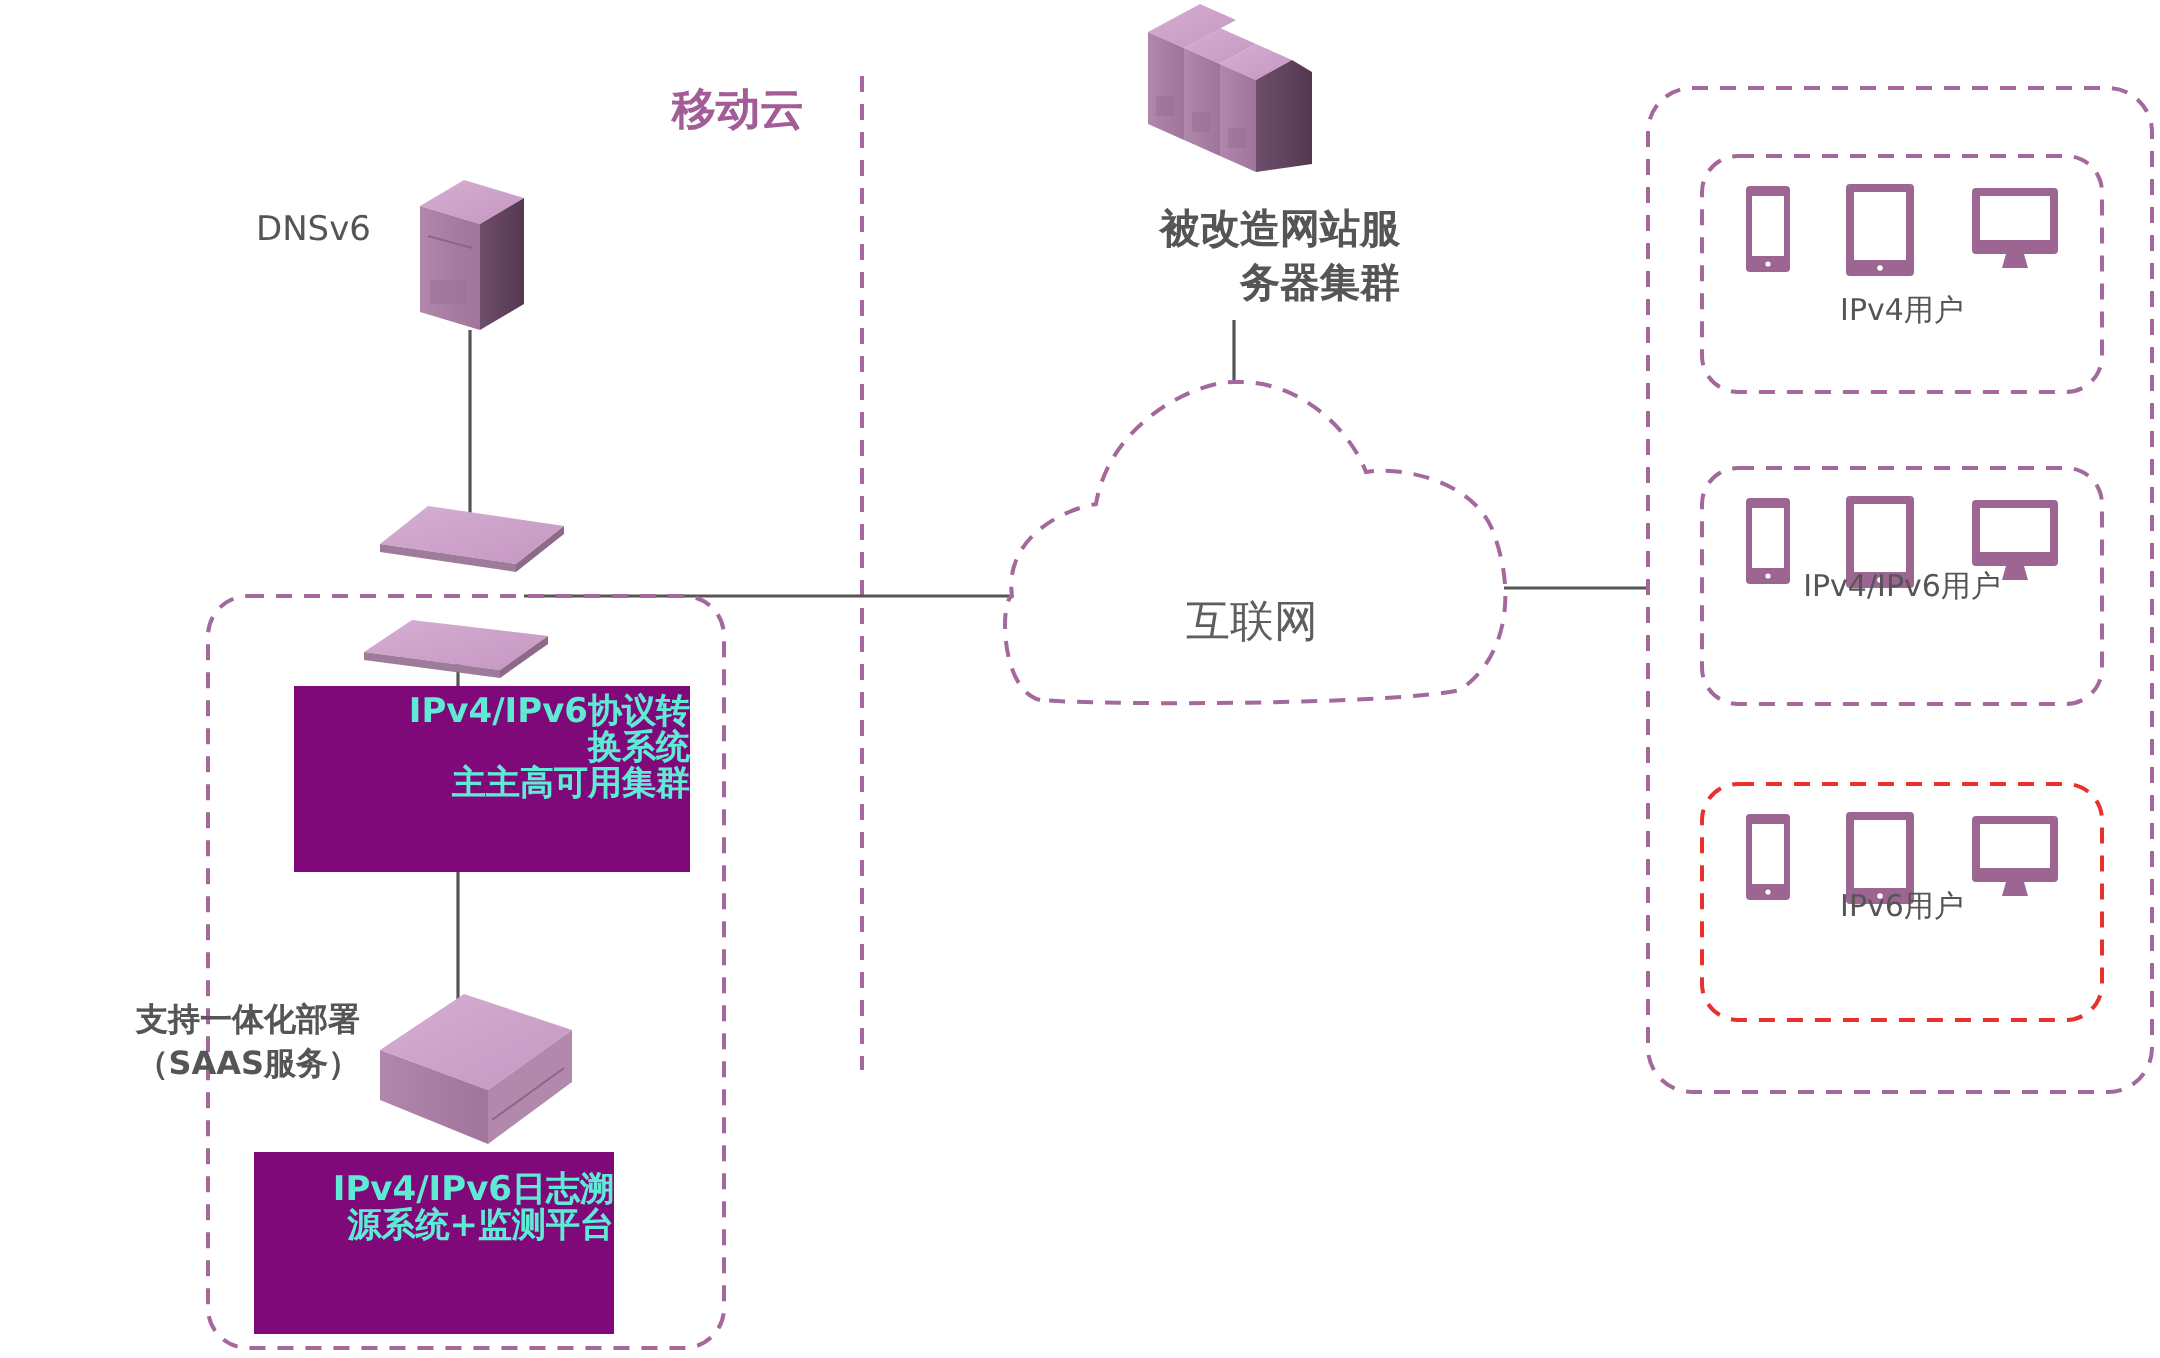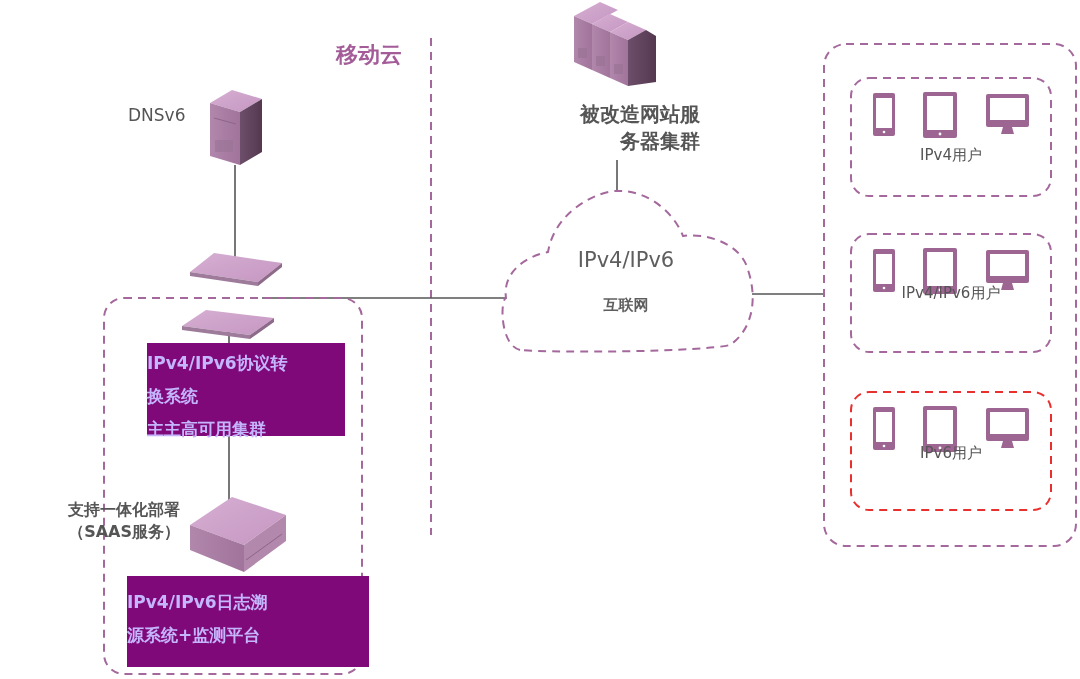--- a/index.html
+++ b/index.html
@@ -1,21 +1,21 @@
 <!DOCTYPE html>
 <html><head>
 <meta charset="utf-8">
 <style>
   html, body { margin: 0; padding: 0; background: #ffffff; }
   body { width: 1080px; height: 679px; position: relative; overflow: hidden;
          font-family: "DejaVu Sans", "Liberation Sans", sans-serif; }
   #stage { position: absolute; left: 0; top: 0; width: 1080px; height: 679px; }
   .lbl { position: absolute; color: #555555; font-weight: bold; text-align: right; line-height: 1.35; white-space: pre-line; }
-  .purple-box { position: absolute; background: #80097a; color: #c4b5fd; font-weight: bold; text-align: left;
-                font-size: 17px; line-height: 33px; white-space: pre-line; }
+  .purple-box { position: absolute; background: #80097a; color: #5eead4; font-weight: bold; text-align: right;
+                font-size: 17px; line-height: 18px; white-space: pre-line; }
   .zone-label { position: absolute; color: #a45c99; font-weight: bold; font-size: 22px; }
   .user-label { position: absolute; color: #555555; font-size: 15px; font-weight: normal; text-align: center; width: 200px; }
   .cloud-label { position: absolute; color: #5e5e5e; text-align: center; width: 200px; }
 </style>
 </head>
 <body>
 
 <div id="stage">
   <svg width="1080" height="679" viewBox="0 0 1080 679" style="position:absolute;left:0;top:0">
     <defs>
@@ -139,31 +139,30 @@
       </g>
   </svg>
 
   <div class="zone-label" style="left:336px;top:40px;">移动云</div>
 
   <div class="lbl" style="left:128px;top:104px;font-size:17px;font-weight:normal;color:#555;">DNSv6</div>
 
   <div class="lbl" style="left:535px;top:101px;width:165px;font-size:20px;">被改造网站服
 务器集群</div>
 
-  <div class="cloud-label" style="left:526px;top:248px;font-size:21px;">IPv4/IPv6</div>
-  <div class="cloud-label" style="left:526px;top:296px;font-size:15px;font-weight:bold;">互联网</div>
+  <div class="cloud-label" style="left:526px;top:296px;font-size:22px;font-weight:normal;">互联网</div>
 
   <div class="purple-box" style="left:147px;top:343px;width:198px;height:93px;padding-top:4px;box-sizing:border-box;">IPv4/IPv6协议转
 换系统
 主主高可用集群</div>
 
   <div class="lbl" style="left:10px;top:483px;width:170px;font-size:16px;margin-top:16px;">支持一体化部署
 （SAAS服务）</div>
 
-  <div class="purple-box" style="left:127px;top:576px;width:242px;height:91px;padding-top:10px;box-sizing:border-box;">IPv4/IPv6日志溯
+  <div class="purple-box" style="left:127px;top:576px;width:180px;height:91px;padding-top:10px;box-sizing:border-box;">IPv4/IPv6日志溯
 源系统+监测平台</div>
 
   <div id="user-labels">
       <div class="user-label" style="left: 851px; top: 146px;">IPv4用户</div>
       <div class="user-label" style="left: 851px; top: 284px;">IPv4/IPv6用户</div>
       <div class="user-label" style="left: 851px; top: 444px;">IPv6用户</div>
     </div>
 </div>
 
 </body></html>

